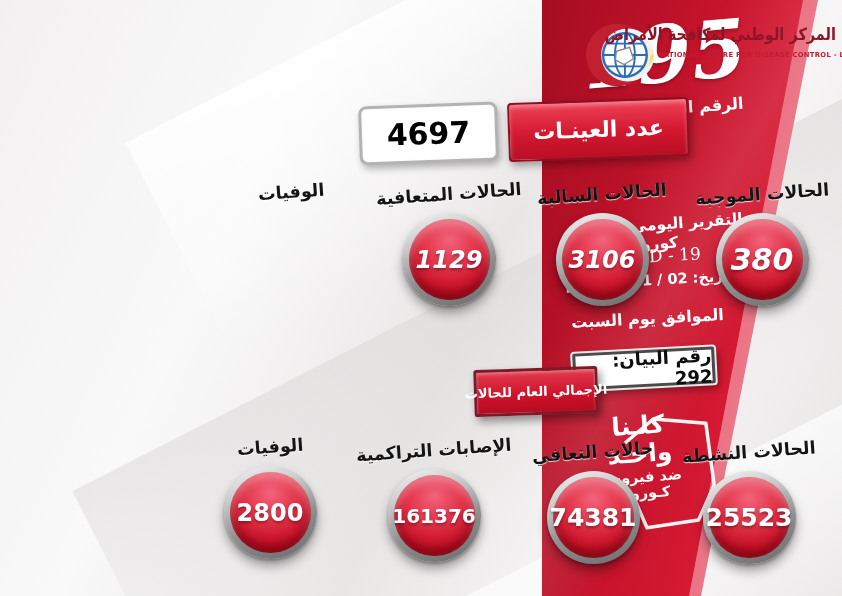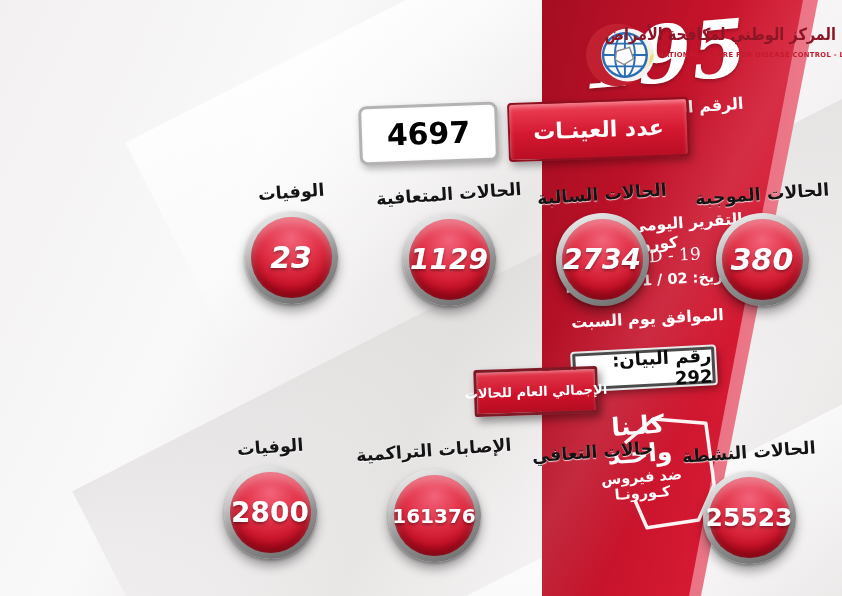--- a/index.html
+++ b/index.html
@@ -126,21 +126,21 @@
     display:flex; align-items:center; justify-content:center;
   }
   .circle-inner {
     width:81px; height:81px; border-radius:50%;
     background:radial-gradient(circle at 50% 26%, #f2637a 0%, #e23349 38%, #c30c22 72%, #a10717 100%);
     box-shadow:inset 0 6px 8px rgba(255,255,255,.35), inset 0 -7px 10px rgba(0,0,0,.3);
     display:flex; align-items:center; justify-content:center;
     color:#fff; font-weight:bold; text-shadow:0 2px 3px rgba(0,0,0,.35);
   }
   .num-italic { font-style:italic; }
-  .v30 { font-size:30px; } .v28 { font-size:28px; } .v26 { font-size:25px; } .v21 { font-size:20px; }
+  .v30 { font-size:30px; } .v28 { font-size:24px; } .v26 { font-size:25px; } .v21 { font-size:20px; }
 
   .g-positive   { left:682px; top:184px; }
   .g-negative   { left:522px; top:184px; }
   .g-recovered  { left:369px; top:184px; }
   .g-deaths-d   { left:211px; top:182px; }
   .g-active     { left:669px; top:442px; }
   .g-recovtotal { left:513px; top:442px; }
   .g-cumulative { left:354px; top:440px; }
   .g-deaths-t   { left:190px; top:437px; }
 </style>
@@ -207,46 +207,46 @@
 
   <div class="stat g-positive">
     <div class="label">الحالات الموجبة</div>
     <div class="circle-outer">
       <div class="circle-inner num-italic v30">380</div>
     </div>
   </div>
   <div class="stat g-negative">
     <div class="label">الحالات السالبة</div>
     <div class="circle-outer">
-      <div class="circle-inner num-italic v28">2734</div>
+      <div class="circle-inner num-italic v28">3106</div>
     </div>
   </div>
   <div class="stat g-recovered">
     <div class="label">الحالات المتعافية</div>
     <div class="circle-outer">
       <div class="circle-inner num-italic v28">1129</div>
     </div>
   </div>
   <div class="stat g-deaths-d">
     <div class="label">الوفيات</div>
-    <div class="circle-outer">
-      <div class="circle-inner num-italic v30">23</div>
-    </div>
   </div>
 
   <div class="totals-banner">الإجمالي العام للحالات</div>
 
   <div class="stat g-active">
     <div class="label">الحالات النشطة</div>
     <div class="circle-outer">
       <div class="circle-inner v26">25523</div>
     </div>
   </div>
   <div class="stat g-recovtotal">
     <div class="label">حالات التعافي</div>
+    <div class="circle-outer">
+      <div class="circle-inner v26">74381</div>
+    </div>
   </div>
   <div class="stat g-cumulative">
     <div class="label">الإصابات التراكمية</div>
     <div class="circle-outer">
       <div class="circle-inner v21">161376</div>
     </div>
   </div>
   <div class="stat g-deaths-t">
     <div class="label">الوفيات</div>
     <div class="circle-outer">

